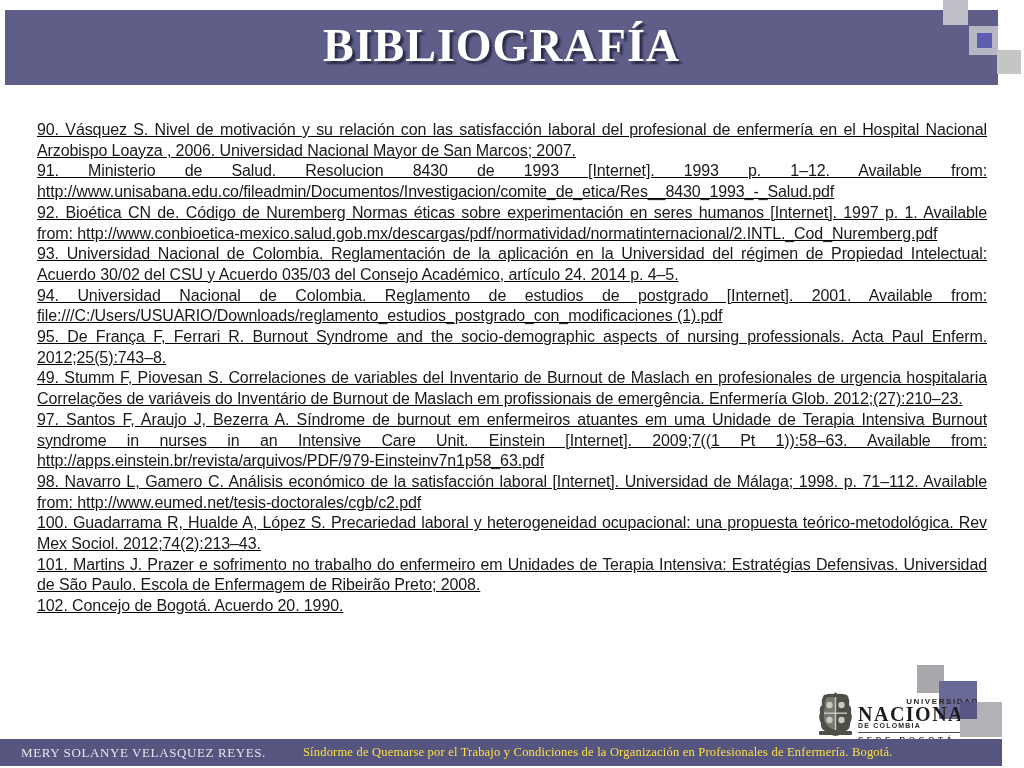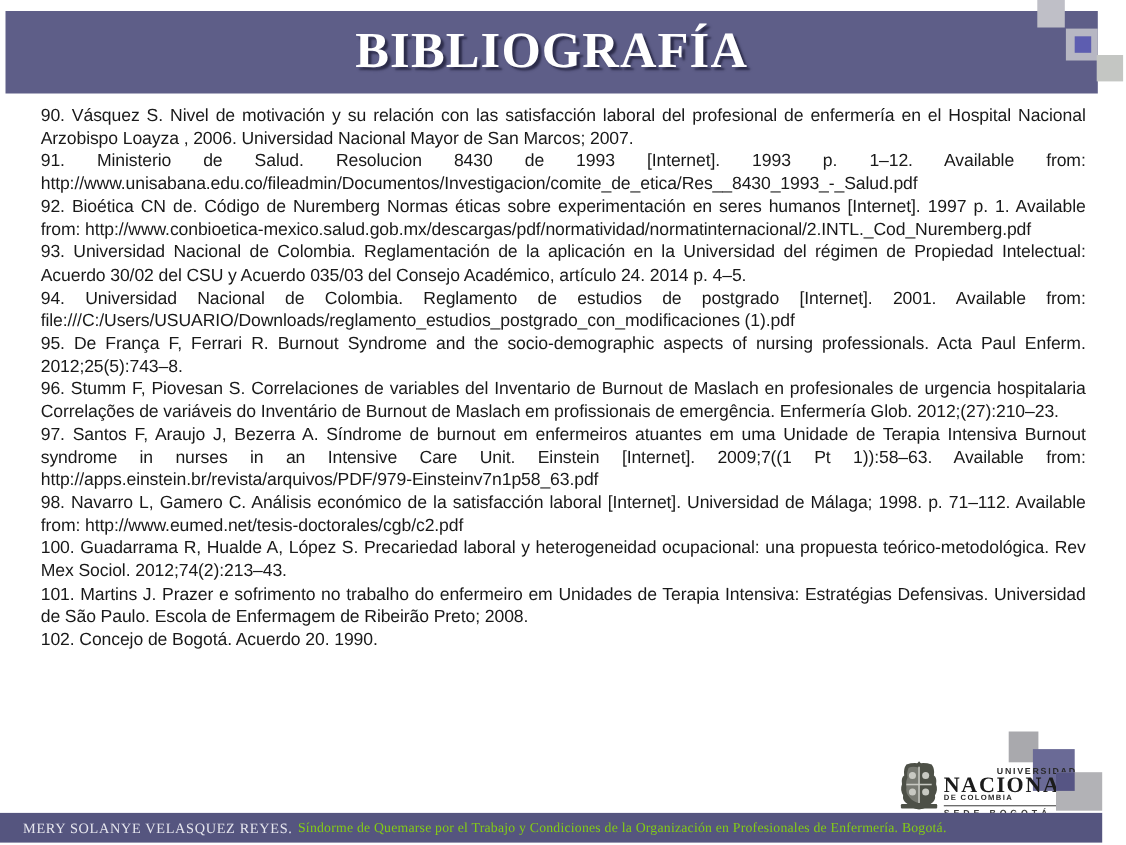--- a/index.html
+++ b/index.html
@@ -41,23 +41,24 @@
   .sq-top-3    { left: 997px; top: 50px; width: 24px; height: 24px; background: #c4c6c3; z-index: 2; }
 
   .sq-bot-1    { left: 917px; top: 665px; width: 27px; height: 28px; background: #a9a9ad; z-index: 1; }
   .sq-bot-2    { left: 939px; top: 681px; width: 38px; height: 38px; background: #6a6a96; z-index: 2; }
   .sq-bot-3    { left: 960px; top: 702px; width: 42px; height: 35px; background: #b2b2b6; z-index: 3; }
   .sq-bot-ovl  { left: 960px; top: 702px; width: 17px; height: 17px; background: #565584; z-index: 4; }
 
   
   .references {
     position: absolute;
-    left: 37px; top: 96px;
+    left: 37px; top: 120px;
     width: 950px;
     z-index: 1;
+    text-decoration: underline;
   }
   .references p {
     margin: 0;
     text-align: justify;
     font-size: 16px;
     line-height: 20.7px;
     letter-spacing: -0.1px;
     color: #191919;
     overflow-wrap: break-word;
   }
@@ -97,32 +98,33 @@
     position: absolute;
     left: 0; top: 739px;
     width: 1002px; height: 27px;
     background: #55557f;
     display: flex;
     align-items: center;
     z-index: 5;
     font-family: "Liberation Serif", serif;
     white-space: nowrap;
     overflow: hidden;
+    gap: 32px;
   }
   .footer-author {
     margin-left: 21px;
     font-size: 13px;
     letter-spacing: 0.6px;
     color: #e6e6ee;
   }
   .footer-subtitle {
     margin-left: 5px;
     font-size: 12.5px;
     letter-spacing: 0.2px;
-    color: #84cc16;
+    color: #fde047;
     font-family: Liberation Serif, serif;
   }
 </style>
 </head>
 <body>
 
 <div class="slide">
 
   <div class="header-band">
     <div class="header-title">BIBLIOGRAFÍA</div>
@@ -133,21 +135,21 @@
   <div class="sq sq-top-2in"></div>
   <div class="sq sq-top-3"></div>
 
   <div class="references">
     <p>90. Vásquez S. Nivel de motivación y su relación con las satisfacción laboral del profesional de enfermería en el Hospital Nacional Arzobispo Loayza , 2006. Universidad Nacional Mayor de San Marcos; 2007.</p>
     <p>91. Ministerio de Salud. Resolucion 8430 de 1993 [Internet]. 1993 p. 1–12. Available from: http://www.unisabana.edu.co/fileadmin/Documentos/Investigacion/comite_de_etica/Res__8430_1993_-_Salud.pdf</p>
     <p>92. Bioética CN de. Código de Nuremberg Normas éticas sobre experimentación en seres humanos [Internet]. 1997 p. 1. Available from: http://www.conbioetica-mexico.salud.gob.mx/descargas/pdf/normatividad/normatinternacional/2.INTL._Cod_Nuremberg.pdf</p>
     <p>93. Universidad Nacional de Colombia. Reglamentación de la aplicación en la Universidad del régimen de Propiedad Intelectual: Acuerdo 30/02 del CSU y Acuerdo 035/03 del Consejo Académico, artículo 24. 2014 p. 4–5.</p>
     <p>94. Universidad Nacional de Colombia. Reglamento de estudios de postgrado [Internet]. 2001. Available from: file:///C:/Users/USUARIO/Downloads/reglamento_estudios_postgrado_con_modificaciones (1).pdf</p>
     <p>95. De França F, Ferrari R. Burnout Syndrome and the socio-demographic aspects of nursing professionals. Acta Paul Enferm. 2012;25(5):743–8.</p>
-    <p>96. Stumm F, Piovesan S. Correlaciones de variables del Inventario de Burnout de Maslach en profesionales de urgencia hospitalaria Correlações de variáveis do Inventário de Burnout de Maslach em profissionais de emergência. Enfermería Glob. 2012;(27):210–23.</p>
+    <p>49. Stumm F, Piovesan S. Correlaciones de variables del Inventario de Burnout de Maslach en profesionales de urgencia hospitalaria Correlações de variáveis do Inventário de Burnout de Maslach em profissionais de emergência. Enfermería Glob. 2012;(27):210–23.</p>
     <p>97. Santos F, Araujo J, Bezerra A. Síndrome de burnout em enfermeiros atuantes em uma Unidade de Terapia Intensiva Burnout syndrome in nurses in an Intensive Care Unit. Einstein [Internet]. 2009;7((1 Pt 1)):58–63. Available from: http://apps.einstein.br/revista/arquivos/PDF/979-Einsteinv7n1p58_63.pdf</p>
     <p>98. Navarro L, Gamero C. Análisis económico de la satisfacción laboral [Internet]. Universidad de Málaga; 1998. p. 71–112. Available from: http://www.eumed.net/tesis-doctorales/cgb/c2.pdf</p>
     <p>100. Guadarrama R, Hualde A, López S. Precariedad laboral y heterogeneidad ocupacional: una propuesta teórico-metodológica. Rev Mex Sociol. 2012;74(2):213–43.</p>
     <p>101.  Martins J. Prazer e sofrimento no trabalho do enfermeiro em Unidades de Terapia Intensiva: Estratégias Defensivas. Universidad de São Paulo. Escola de Enfermagem de Ribeirão Preto; 2008.</p>
     <p>102. Concejo de Bogotá. Acuerdo 20. 1990.</p>
   </div>
 
   <div class="sq sq-bot-1"></div>
   <div class="sq sq-bot-2"></div>
   <div class="sq sq-bot-3"></div>

